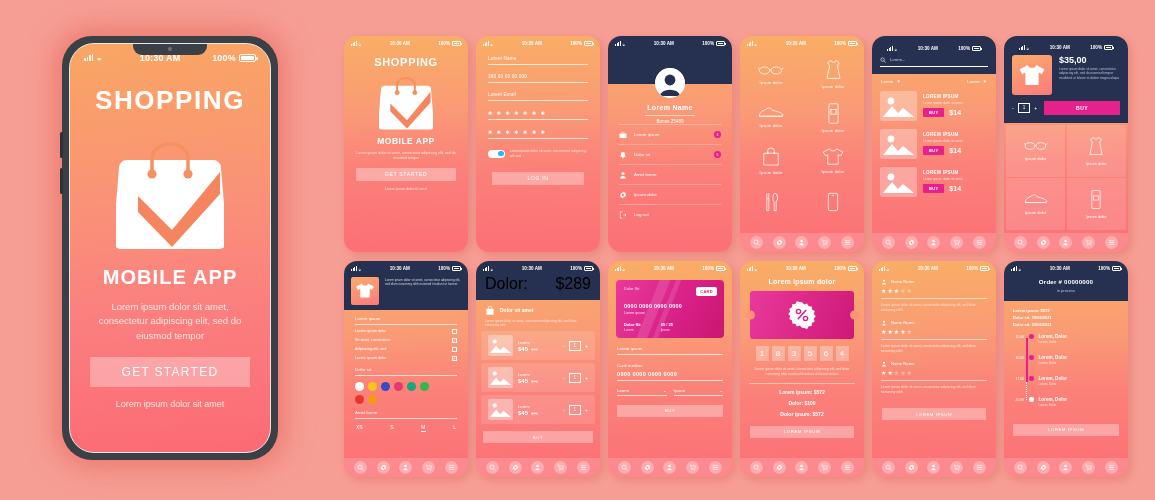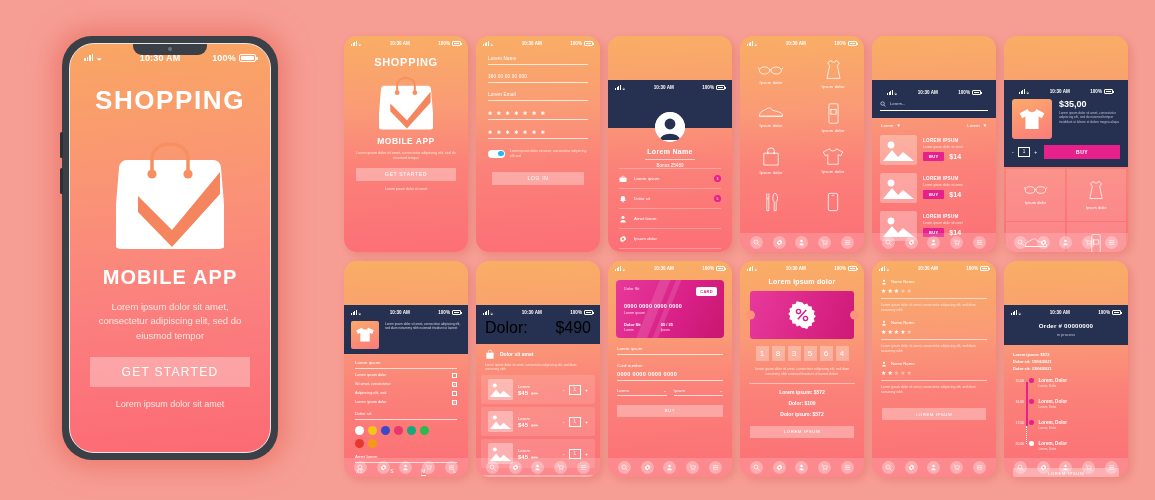--- a/index.html
+++ b/index.html
@@ -70,21 +70,21 @@
   .sb { display:flex;align-items:center;justify-content:space-between; padding:5px 7px 0; font-size:4.6px; color:#fff; font-weight:bold;}
   .sb.dark { color:#fff; }
   .sig-s{display:inline-flex;align-items:flex-end;gap:.6px;height:4.5px;}
   .sig-s i{width:1px;background:#fff;display:block;}
   .sig-s i:nth-child(1){height:1.6px}.sig-s i:nth-child(2){height:2.5px}
   .sig-s i:nth-child(3){height:3.4px}.sig-s i:nth-child(4){height:4.4px}
   .wifi-s{margin-left:1.5px;font-size:5px;line-height:1;}
   .batt-s{display:inline-block;width:9px;height:4.6px;border:.7px solid #fff;border-radius:1px;position:relative;margin-left:2px;vertical-align:-.5px;}
   .batt-s::after{content:'';position:absolute;right:-1.6px;top:1px;width:1px;height:1.8px;background:#fff;}
   .batt-s i{position:absolute;left:.6px;top:.6px;bottom:.6px;right:.6px;background:#fff;display:block;}
-  .navy { background:#263050;margin-top:44px; }
+  .navy { background:#263050; }
 
   
   .bnav { position:absolute;left:0;right:0;bottom:0;height:19px;
     background:rgba(255,255,255,.17);
     display:flex;align-items:center;justify-content:space-around;padding:0 5px;}
   .bnav .ic { width:13px;height:13px;border-radius:50%;background:rgba(255,255,255,.30);
     display:flex;align-items:center;justify-content:center;color:#fff;}
 
   
   .s1-title{text-align:center;color:#fff;font-size:11px;font-weight:bold;letter-spacing:.7px;margin-top:9px;}
@@ -764,21 +764,21 @@
                 <i></i>
                 <i></i>
                 <i></i>
                 <i></i>
               </span><span class="wifi-s">◒</span></span>
           <span>10:30 AM</span>
           <span><span>100%</span><span class="batt-s"><i></i></span></span>
         </div>
         <div style="display:flex;align-items:center;justify-content:space-between;padding:3px 9px 7px;">
           <span class="lt">Dolor:</span>
-          <span class="rt">$490</span>
+          <span class="rt">$289</span>
         </div>
       </div>
       <div class="s8-banner">
         <svg width="10" height="11" viewBox="0 0 30 32">
             <path d="M4 11 h22 v18 H4z" fill="#fff"></path>
             <path d="M10 11 V7 a5 4 0 0 1 10 0 v4" fill="none" stroke="#fff" stroke-width="2"></path>
           </svg>
         <span>Dolor sit amet</span>
       </div>
       <div class="s8-bd">Lorem ipsum dolor sit amet, consectetur adipiscing elit, sed diam nonummy nibh</div>

